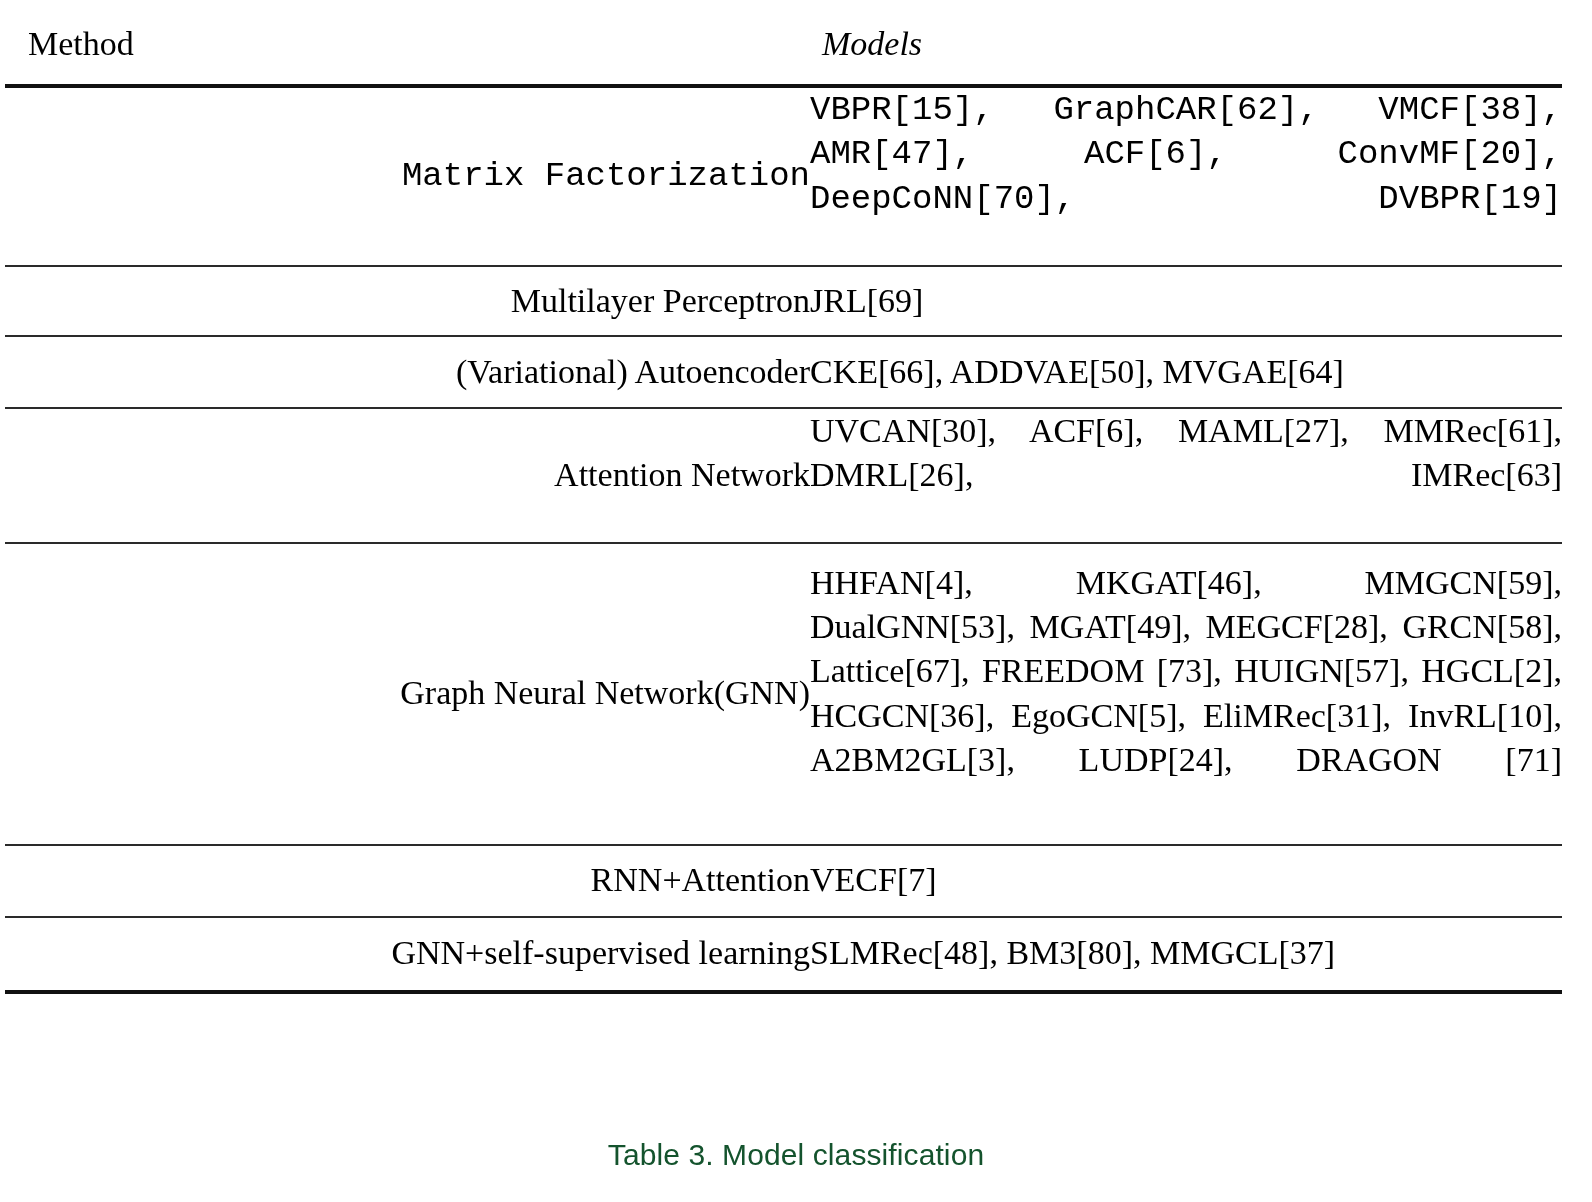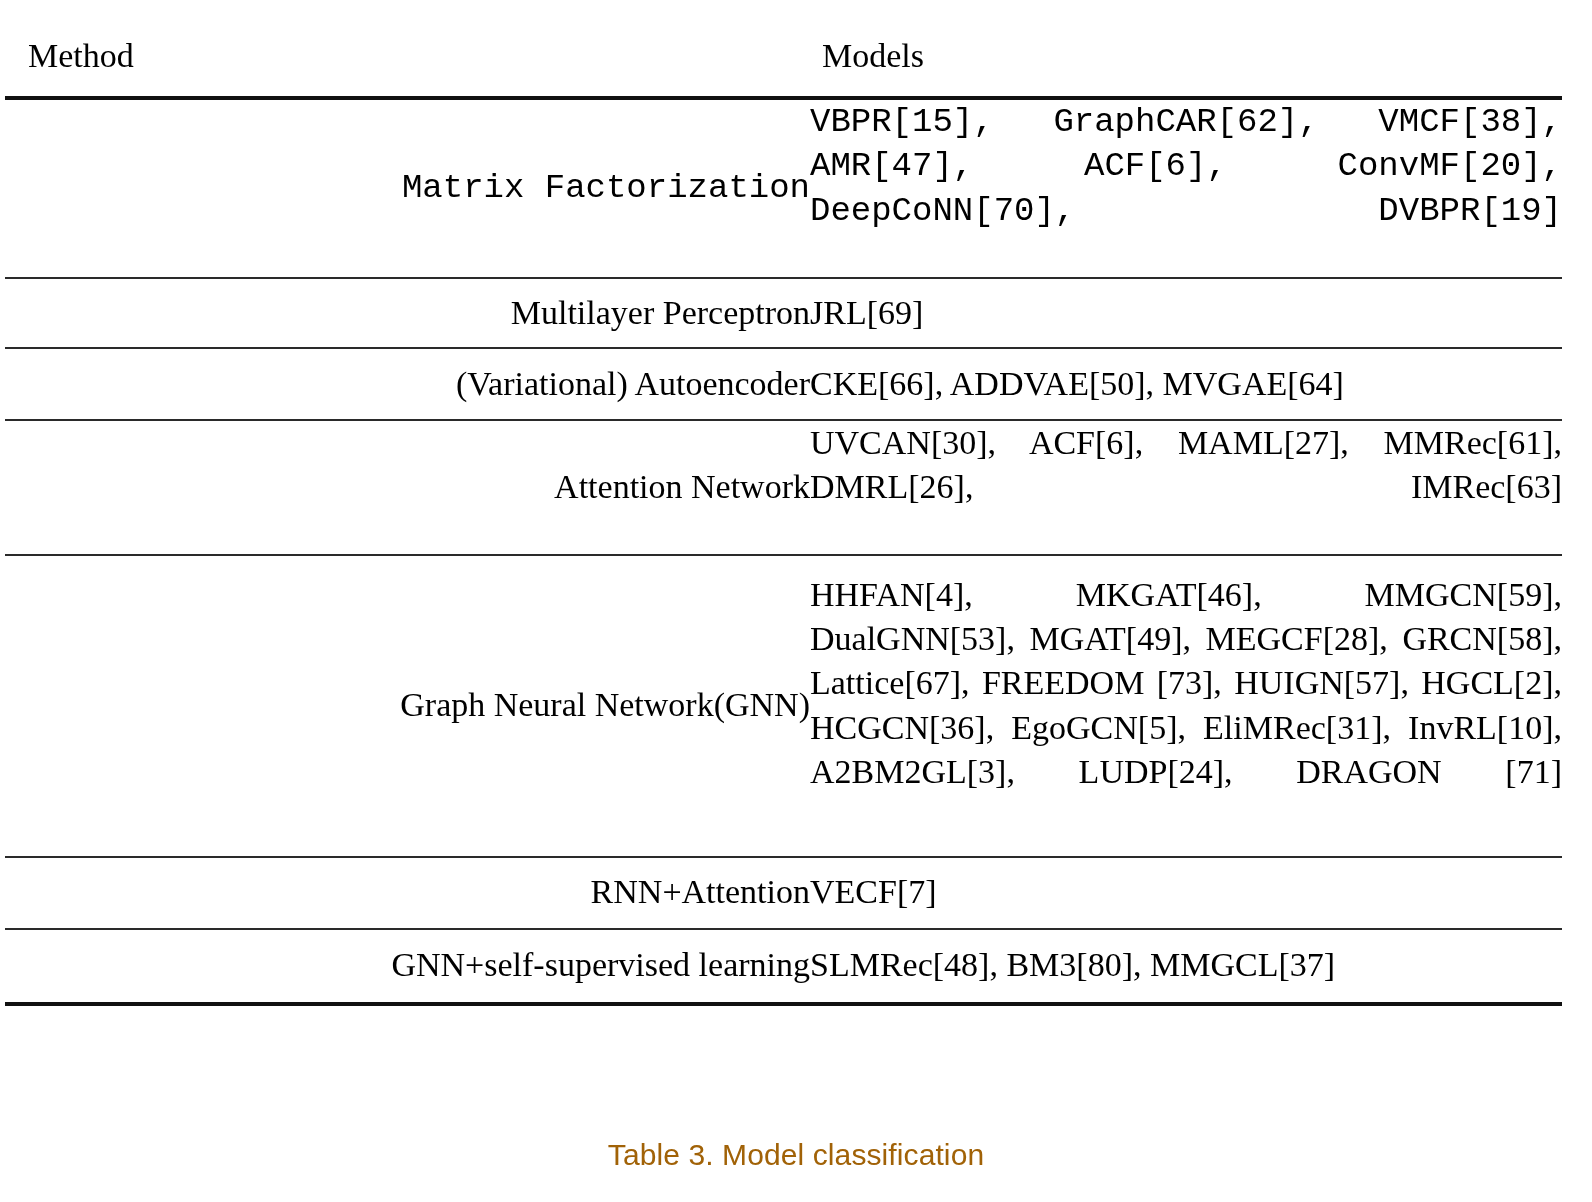--- a/index.html
+++ b/index.html
@@ -18,21 +18,21 @@
   .page {
     position: relative;
     width: 1592px;
     height: 1202px;
     box-sizing: border-box;
   }
 
   .table-wrap {
     position: absolute;
     left: 5px;
-    top: 20px;
+    top: 8px;
     width: 1557px;
   }
 
   table.classification {
     width: 1557px;
     border-collapse: collapse;
     table-layout: fixed;
     font-size: 34px;
     line-height: 1.30;
   }
@@ -59,20 +59,21 @@
   thead th {
     font-weight: normal;
     text-align: left;
     vertical-align: middle;
     padding: 14px 0 18px 23px;
     border-bottom: 3px solid #1a1a1a;
     font-size: 34px;
   }
   thead th.models-head {
     padding-left: 12px;
+    font-style: italic;
   }
 
   tbody tr.data-row > td {
     border-bottom: 2.5px solid #2a2a2a;
     vertical-align: middle;
     padding: 0;
     text-align: right;
   }
   tbody tr.data-row:last-child > td {
     border-bottom: none;
@@ -119,21 +120,21 @@
   tr.row-ssl td       { height: 72px;  }
 
   .caption {
     position: absolute;
     left: 0;
     right: 0;
     top: 1138px;
     text-align: center;
     font-family: "Liberation Sans", "DejaVu Sans", sans-serif;
     font-size: 30px;
-    color: #a16207;
+    color: #14532d;
     letter-spacing: 0.1px;
   }
 </style>
 </head>
 <body>
 
 <div class="page">
 
   <div class="table-wrap">
     <table class="classification">

